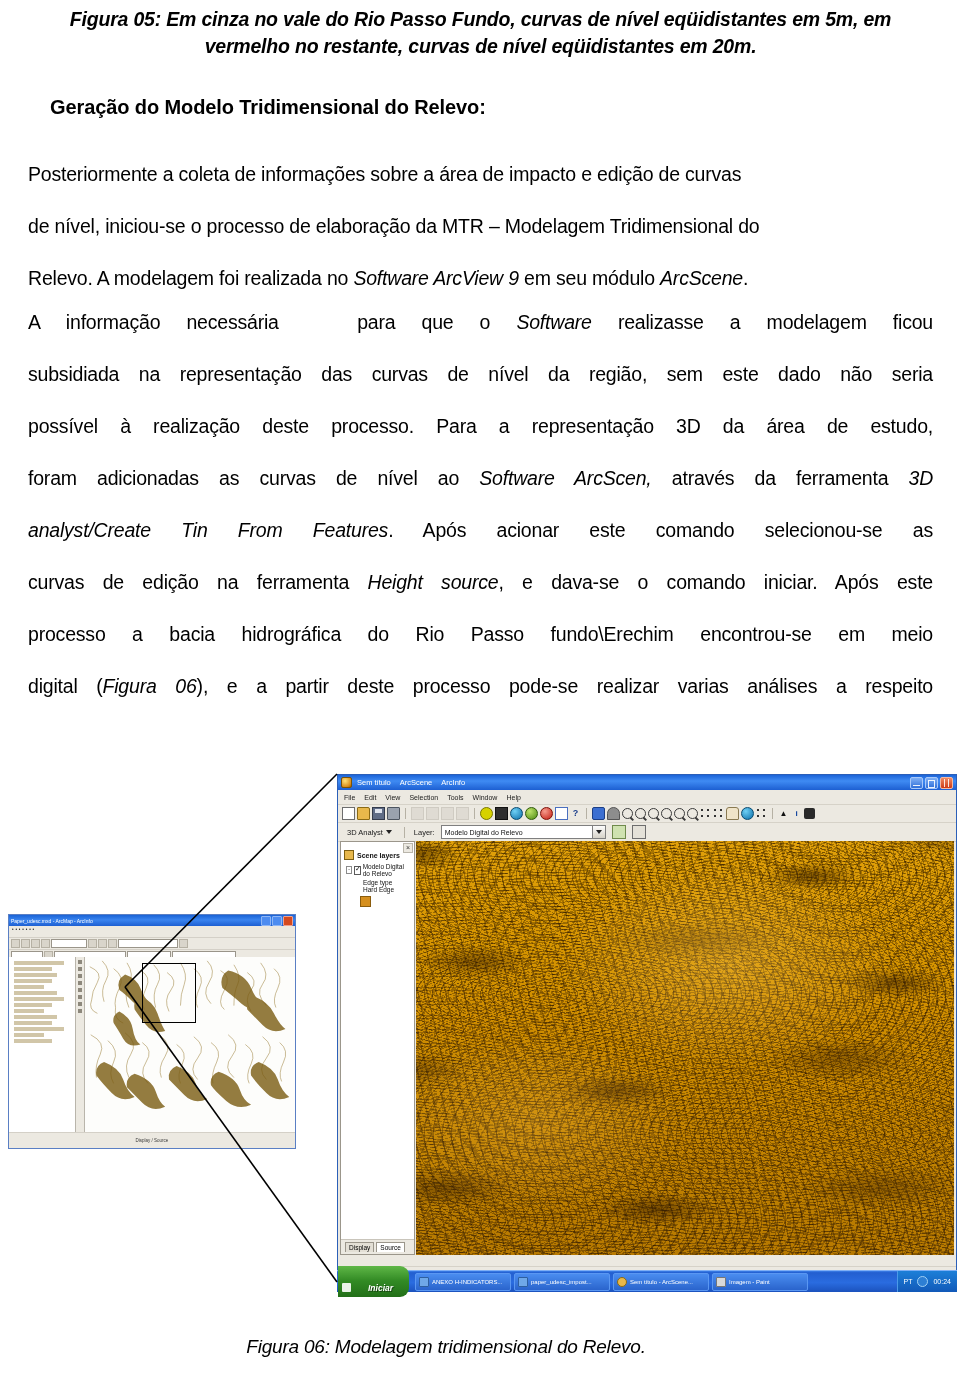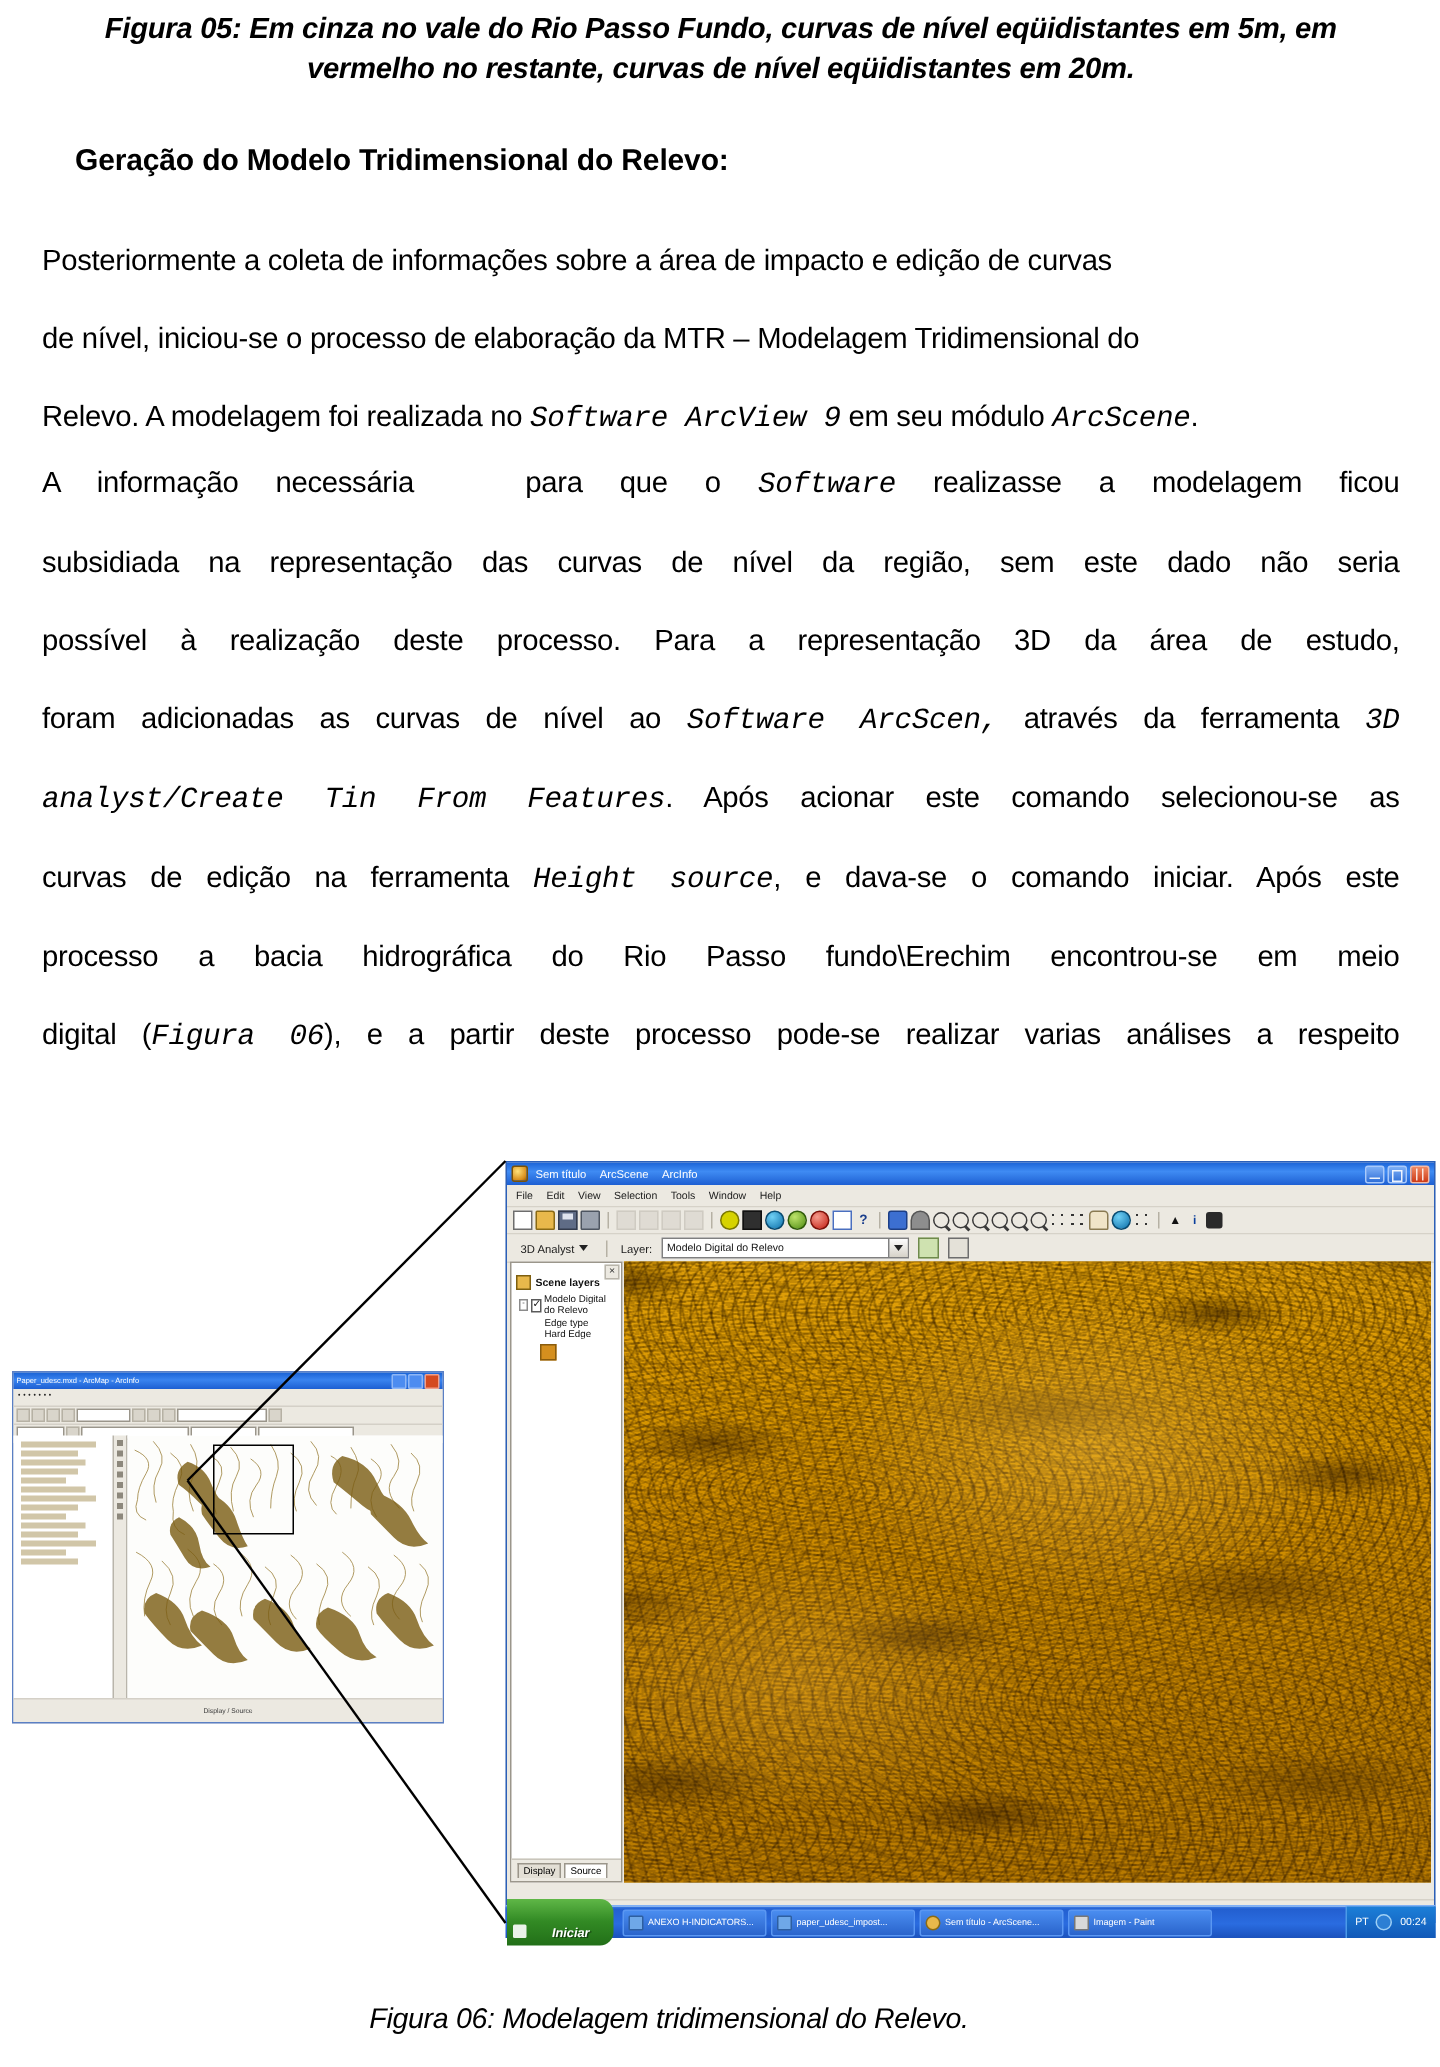--- a/index.html
+++ b/index.html
@@ -55,21 +55,21 @@
     font-size: 19.5px;
     letter-spacing: -0.2px;
   }
   #para1 { top: 148px; line-height: 52px; text-align: left; }
   #para1 .ln { display: block; }
 
   #para2 { top: 296px; line-height: 52px; }
   #para2 .ln { display: block; text-align: justify; text-align-last: justify; }
   #para2 .ln.last { text-align: left; text-align-last: left; }
 
-  .ital { font-style: italic; font-family: Liberation Mono, monospace; }
+  .ital { font-style: italic; }
   .nowrapsp { white-space: pre; }
 
   
   .shot {
     position: absolute;
     left: 0;
     top: 762px;
     width: 960px;
     height: 555px;
   }

